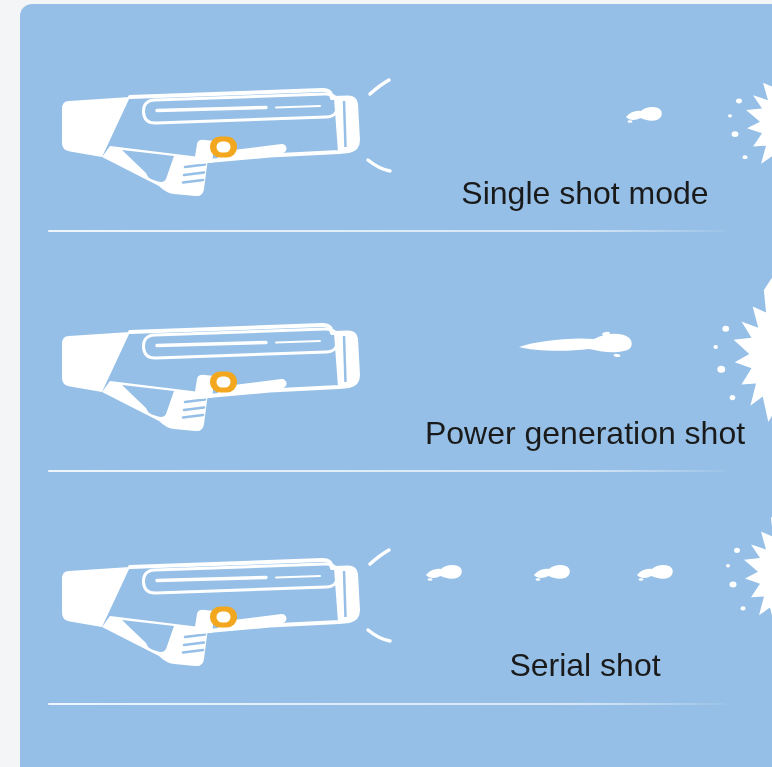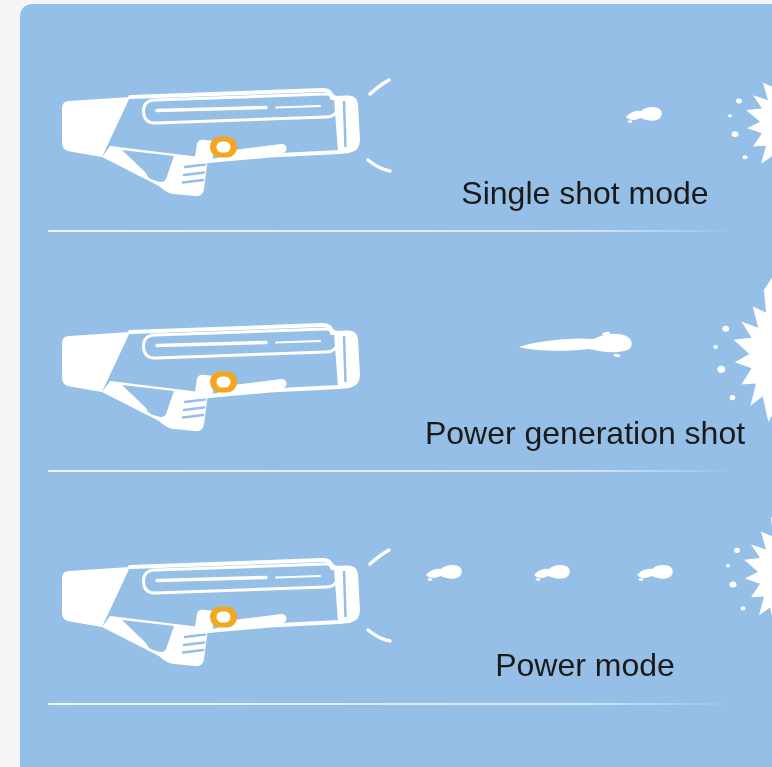--- a/index.html
+++ b/index.html
@@ -135,17 +135,17 @@
       </svg>
     <svg class="abs" style="left:513px;top:559px" width="40" height="20">
         <use href="#droplet"></use>
       </svg>
     <svg class="abs" style="left:616px;top:559px" width="40" height="20">
         <use href="#droplet"></use>
       </svg>
     <svg class="abs" style="left:694px;top:502px" width="100" height="128">
         <use href="#splash"></use>
       </svg>
-    <div class="mode-label" style="top:642px">Power mode</div>
+    <div class="mode-label" style="top:642px">Serial shot</div>
     <div class="divider" style="top:699px"></div>
   </section>
 
 </div>
 
 </body></html>

